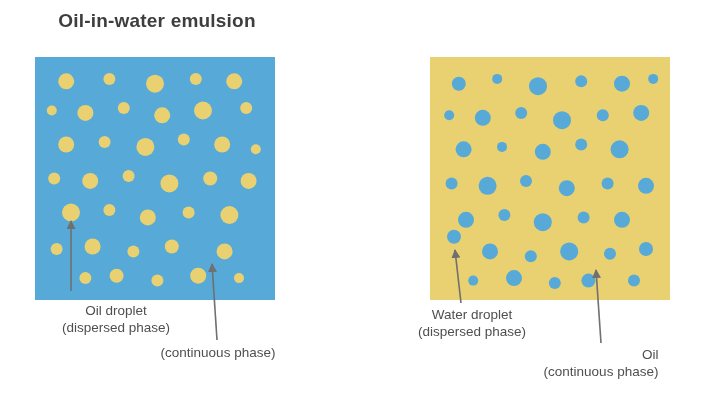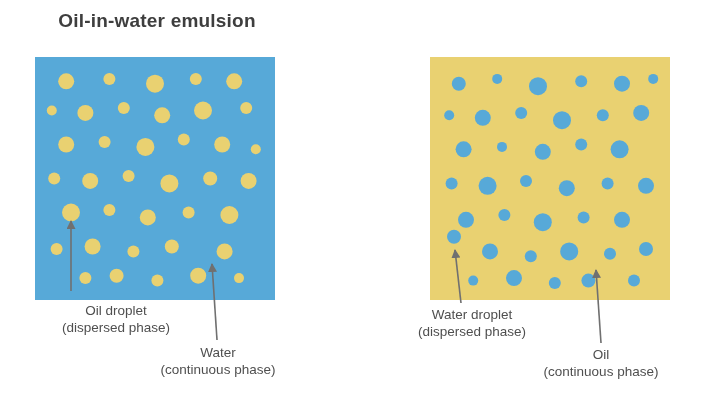--- a/index.html
+++ b/index.html
@@ -44,21 +44,21 @@
     transform: translateX(-50%);
     text-align: center;
     font-size: 13.5px;
     line-height: 17px;
     color: var(--label-color, #4f4f4f);
     white-space: nowrap;
   }
   .label.oil-droplet-label      { left: 100px; top: 302px; margin-left: 16px; }
   .label.water-continuous-label { left: 218px; top: 344px; }
   .label.water-droplet-label    { left: 472px; top: 306px; }
-  .label.oil-continuous-label   { left: 601px; top: 346px; }
+  .label.oil-continuous-label   { left: 601px; top: 346px; text-align: right; }
   .arrow-line { stroke-width: 1.6; }
 </style>
 </head>
 <body>
 
 <div class="canvas">
 
   <h1 class="title left-title">Oil-in-water emulsion</h1>
 
   <svg id="left-square" class="square left-square" viewBox="0 0 240 243">
@@ -157,21 +157,20 @@
     <line class="arrow-line" x1="461" y1="303" x2="455" y2="250" stroke="#707070" marker-end="url(#ah)"></line>
     <line class="arrow-line" x1="601" y1="343" x2="596" y2="270" stroke="#707070" marker-end="url(#ah)"></line>
   </svg>
 
   <div class="label oil-droplet-label">
     <div>Oil droplet</div>
     <div>(dispersed phase)</div>
   </div>
 
   <div class="label water-continuous-label">
-    <div>Water</div>
     <div>(continuous phase)</div>
   </div>
 
   <div class="label water-droplet-label">
     <div>Water droplet</div>
     <div>(dispersed phase)</div>
   </div>
 
   <div class="label oil-continuous-label">
     <div>Oil</div>

